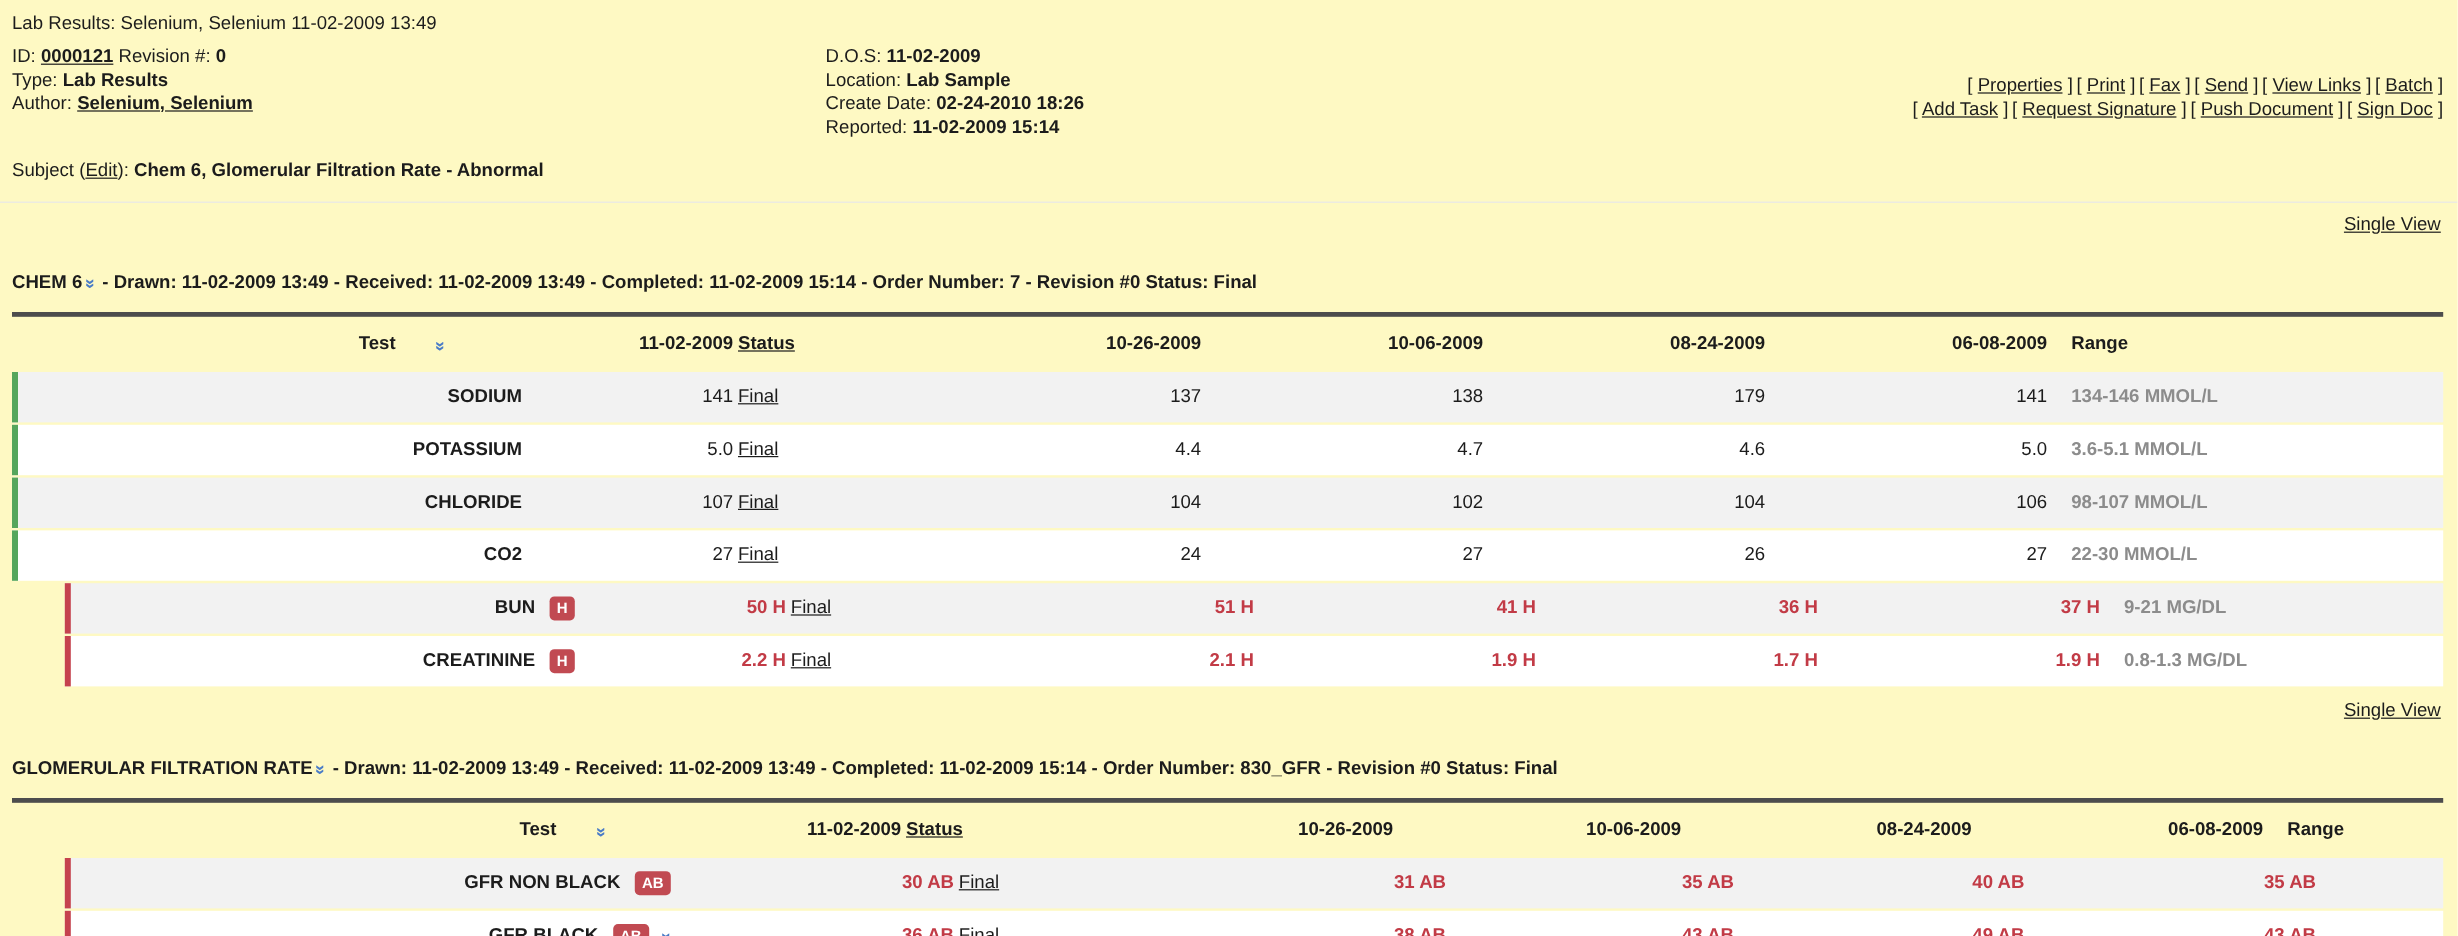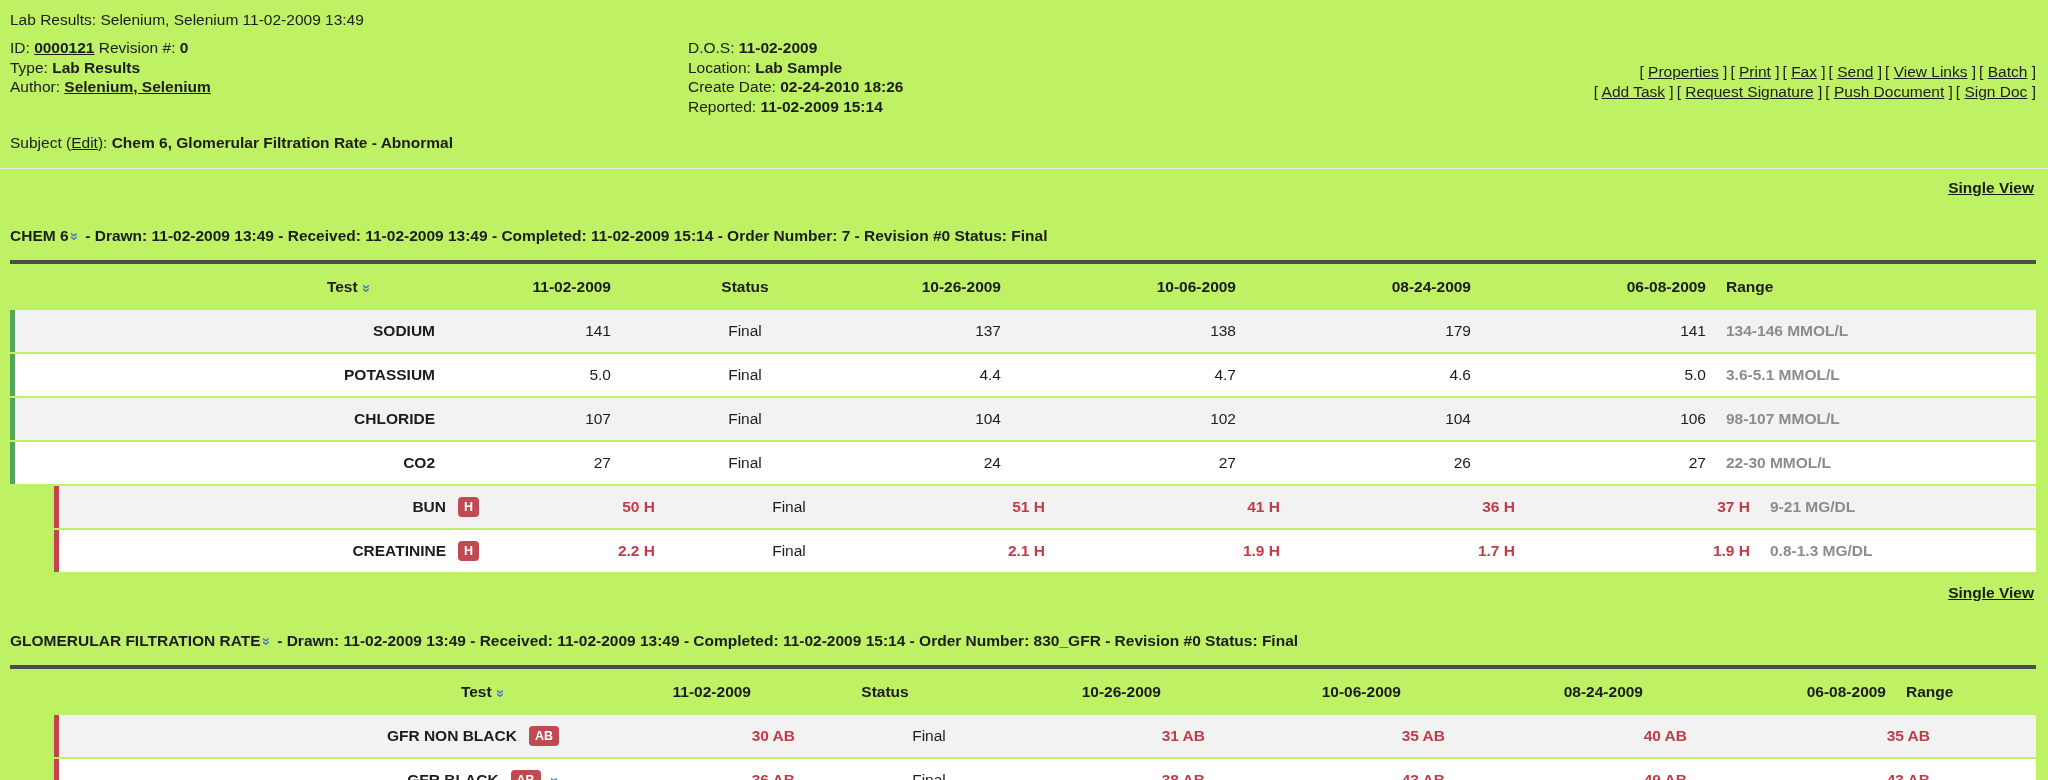--- a/index.html
+++ b/index.html
@@ -3,57 +3,57 @@
 <meta charset="utf-8">
 <style>
   :root{
     --red-text:#c23b46; --red-badge:#c14a52; --red-border:#c5424e;
     --green:#55a65c; --blue:#4a7cc7; --alt-bg:#f2f2f2; --range-gray:#8c8c8c;
     --rule:#4d4d4d; --divider:#e8e8e8; --ink:#1c1c1c;
   }
   *{box-sizing:border-box;}
   body{margin:0;background:#fff;}
   .page{
-    width:2048px;height:780px;overflow:hidden;background:#bef264;color:var(--ink);
+    width:2048px;height:780px;overflow:hidden;background:#fef9c3;color:var(--ink);
     font-family:"Liberation Sans",sans-serif;font-size:15.5px;
     padding:10px 12px 0 10px;
   }
   a{color:var(--ink);text-decoration:underline;cursor:pointer;}
   b,.bold{font-weight:bold;margin-top:17px;}
   .title-line{line-height:19px;}
   .info-row{display:flex;margin-top:9px;line-height:19.5px;}
   .info-left{width:678px;}
   .info-mid{flex:1;}
   .info-right{text-align:right;white-space:nowrap;margin-top:24px;}
   .action-item{margin-left:3px;}
   .subject-line{margin-top:17px;line-height:19px;}
   .divider{height:1px;background:var(--divider);margin:16px -12px 0 -10px;}
-  .single-view-row{text-align:right;padding:10px 2px 0 0;height:29px;font-weight:bold;}
+  .single-view-row{text-align:right;padding:10px 2px 0 0;height:29px;}
   .sec-title{font-weight:bold;margin-top:28px;line-height:19px;white-space:nowrap;}
   .chev{
     display:inline-block;color:var(--blue);font-weight:bold;font-size:15px;
     transform:rotate(90deg);line-height:1;position:relative;top:1px;
   }
   .chev-title{margin:0 2px;}
   .rule-dark{height:4px;background:var(--rule);margin-top:15px;}
   .t-head{display:grid;height:46px;align-items:center;font-weight:bold;padding-left:5px;}
   .t-row{
     display:grid;height:42px;align-items:center;margin-bottom:2px;
     border-left:5px solid var(--green);background:#fff;
   }
   .t-row.alt{background:var(--alt-bg);}
   .t-row.abn{border-left-color:var(--red-border);margin-left:44px;}
   .sec-chem6 .t-head,.sec-chem6 .t-row{grid-template-columns:420px 180px 260px 130px 235px 235px 235px 1fr;}
   .sec-gfr .t-head,.sec-gfr .t-row{grid-template-columns:500px 240px 260px 150px 240px 242px 243px 1fr;}
   .cell-test{padding-left:13px;display:flex;align-items:center;font-weight:bold;justify-content:flex-end;}
-  .t-head .cell-test{justify-content:flex-end;padding-right:64px;}
+  .t-head .cell-test{justify-content:flex-end;padding-right:64px;gap:28px;}
   .sec-gfr .t-head .cell-test{padding-right:10px;}
   .t-head .cell-test .chev{margin-left:5px;}
   .cell-val{text-align:right;padding-right:4px;}
-  .cell-status{text-align:center;}
+  .cell-status{text-align:left;text-decoration:underline;}
   .cell-range{padding-left:16px;font-weight:bold;color:var(--range-gray);}
   .t-head .cell-range{color:var(--ink);}
   .red{color:var(--red-text);font-weight:bold;}
   .badge{
     display:inline-block;background:var(--red-badge);color:#fff;font-weight:bold;
     font-size:12.5px;line-height:1;padding:4px 6px 3px;border-radius:4px;margin-left:12px;
   }
   .chev-row{margin-left:10px;}
 </style>
 </head>

